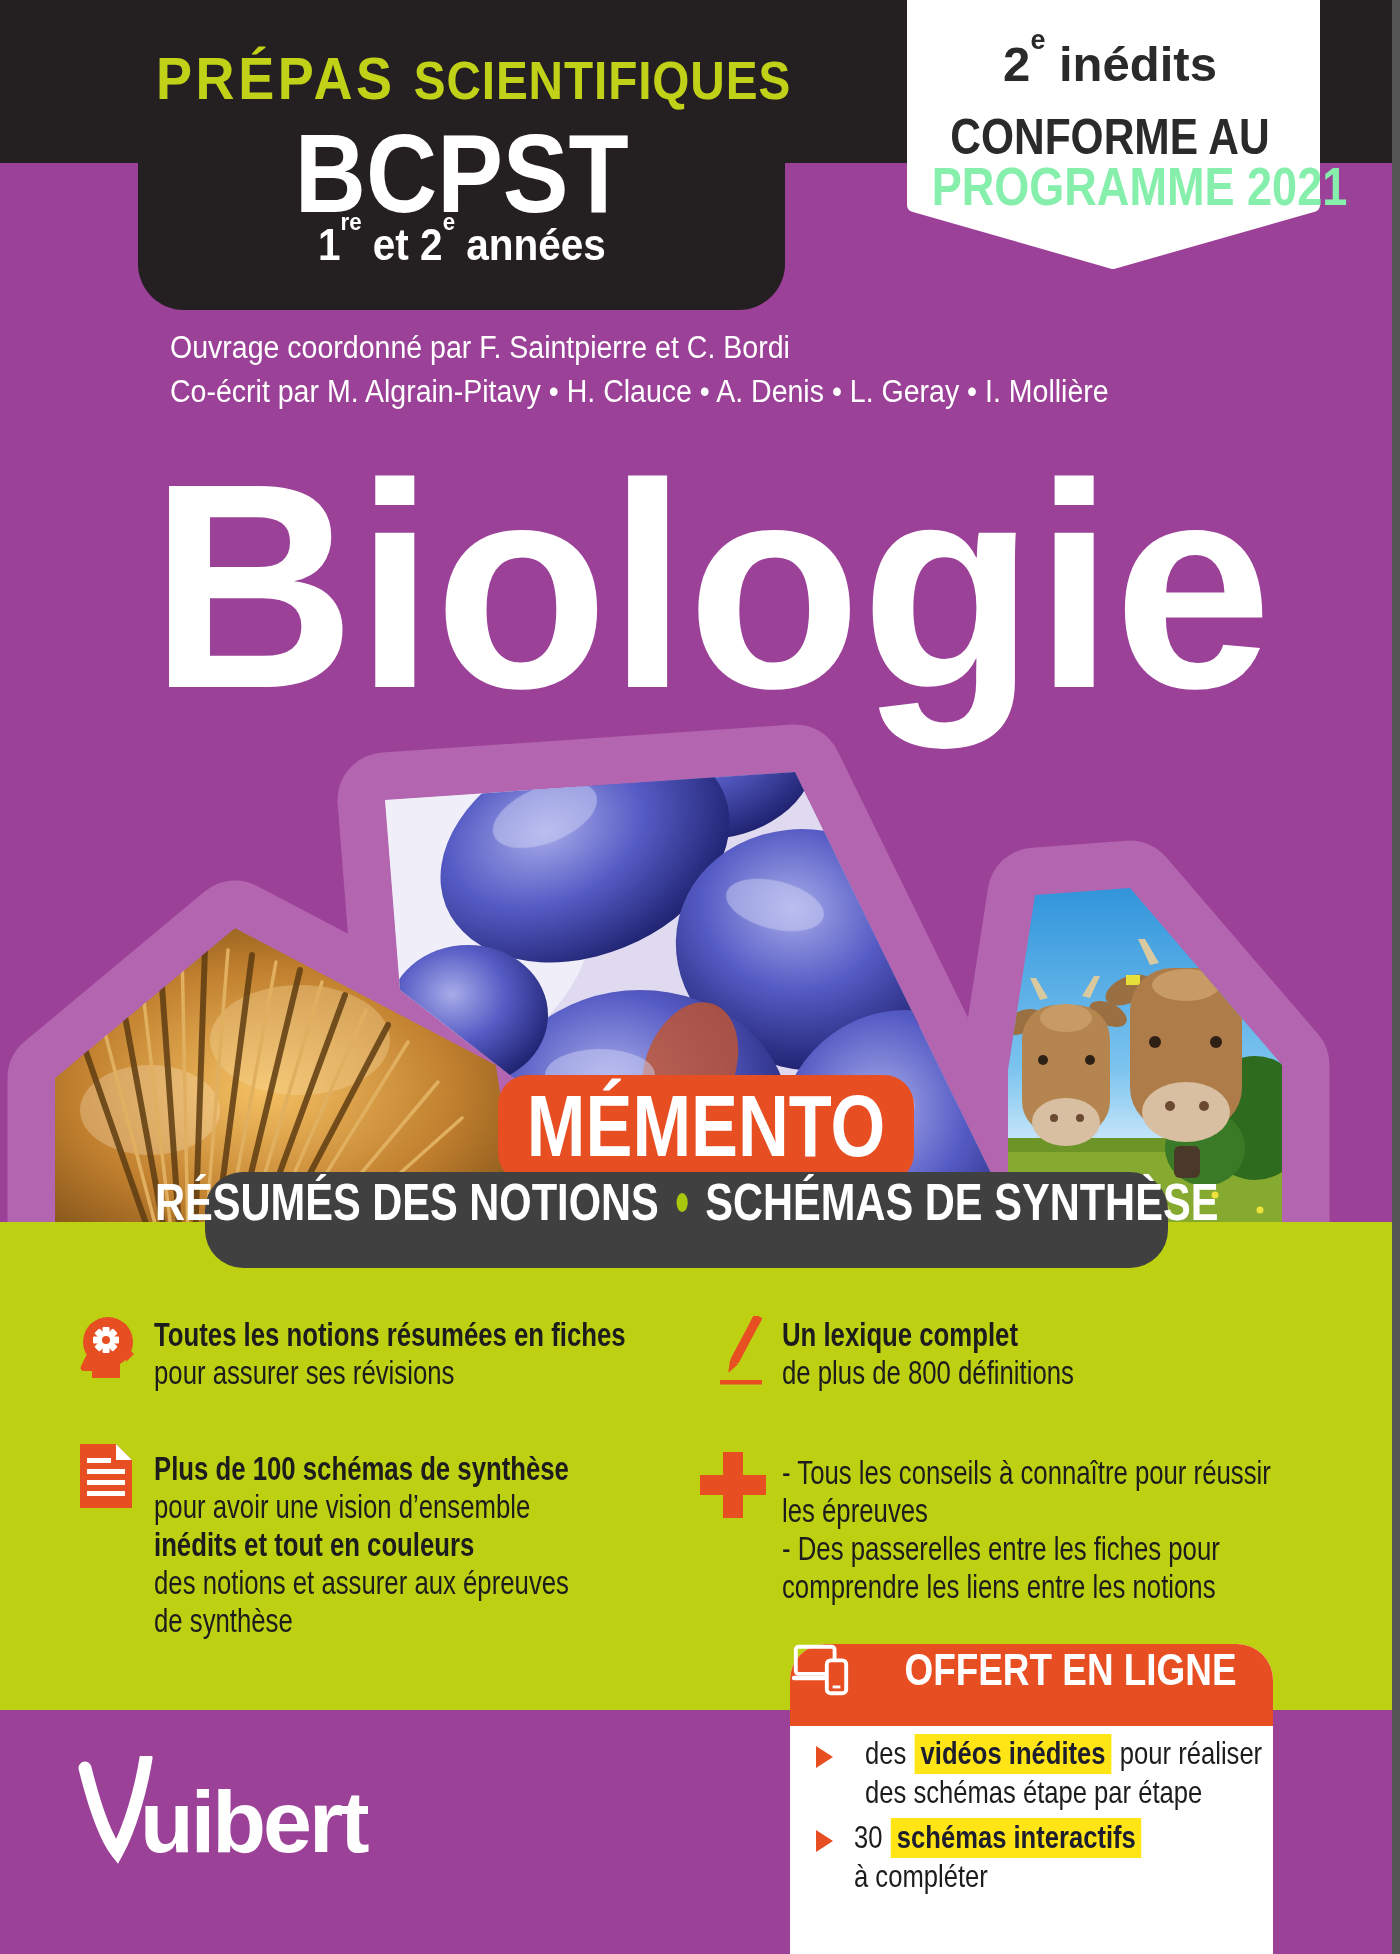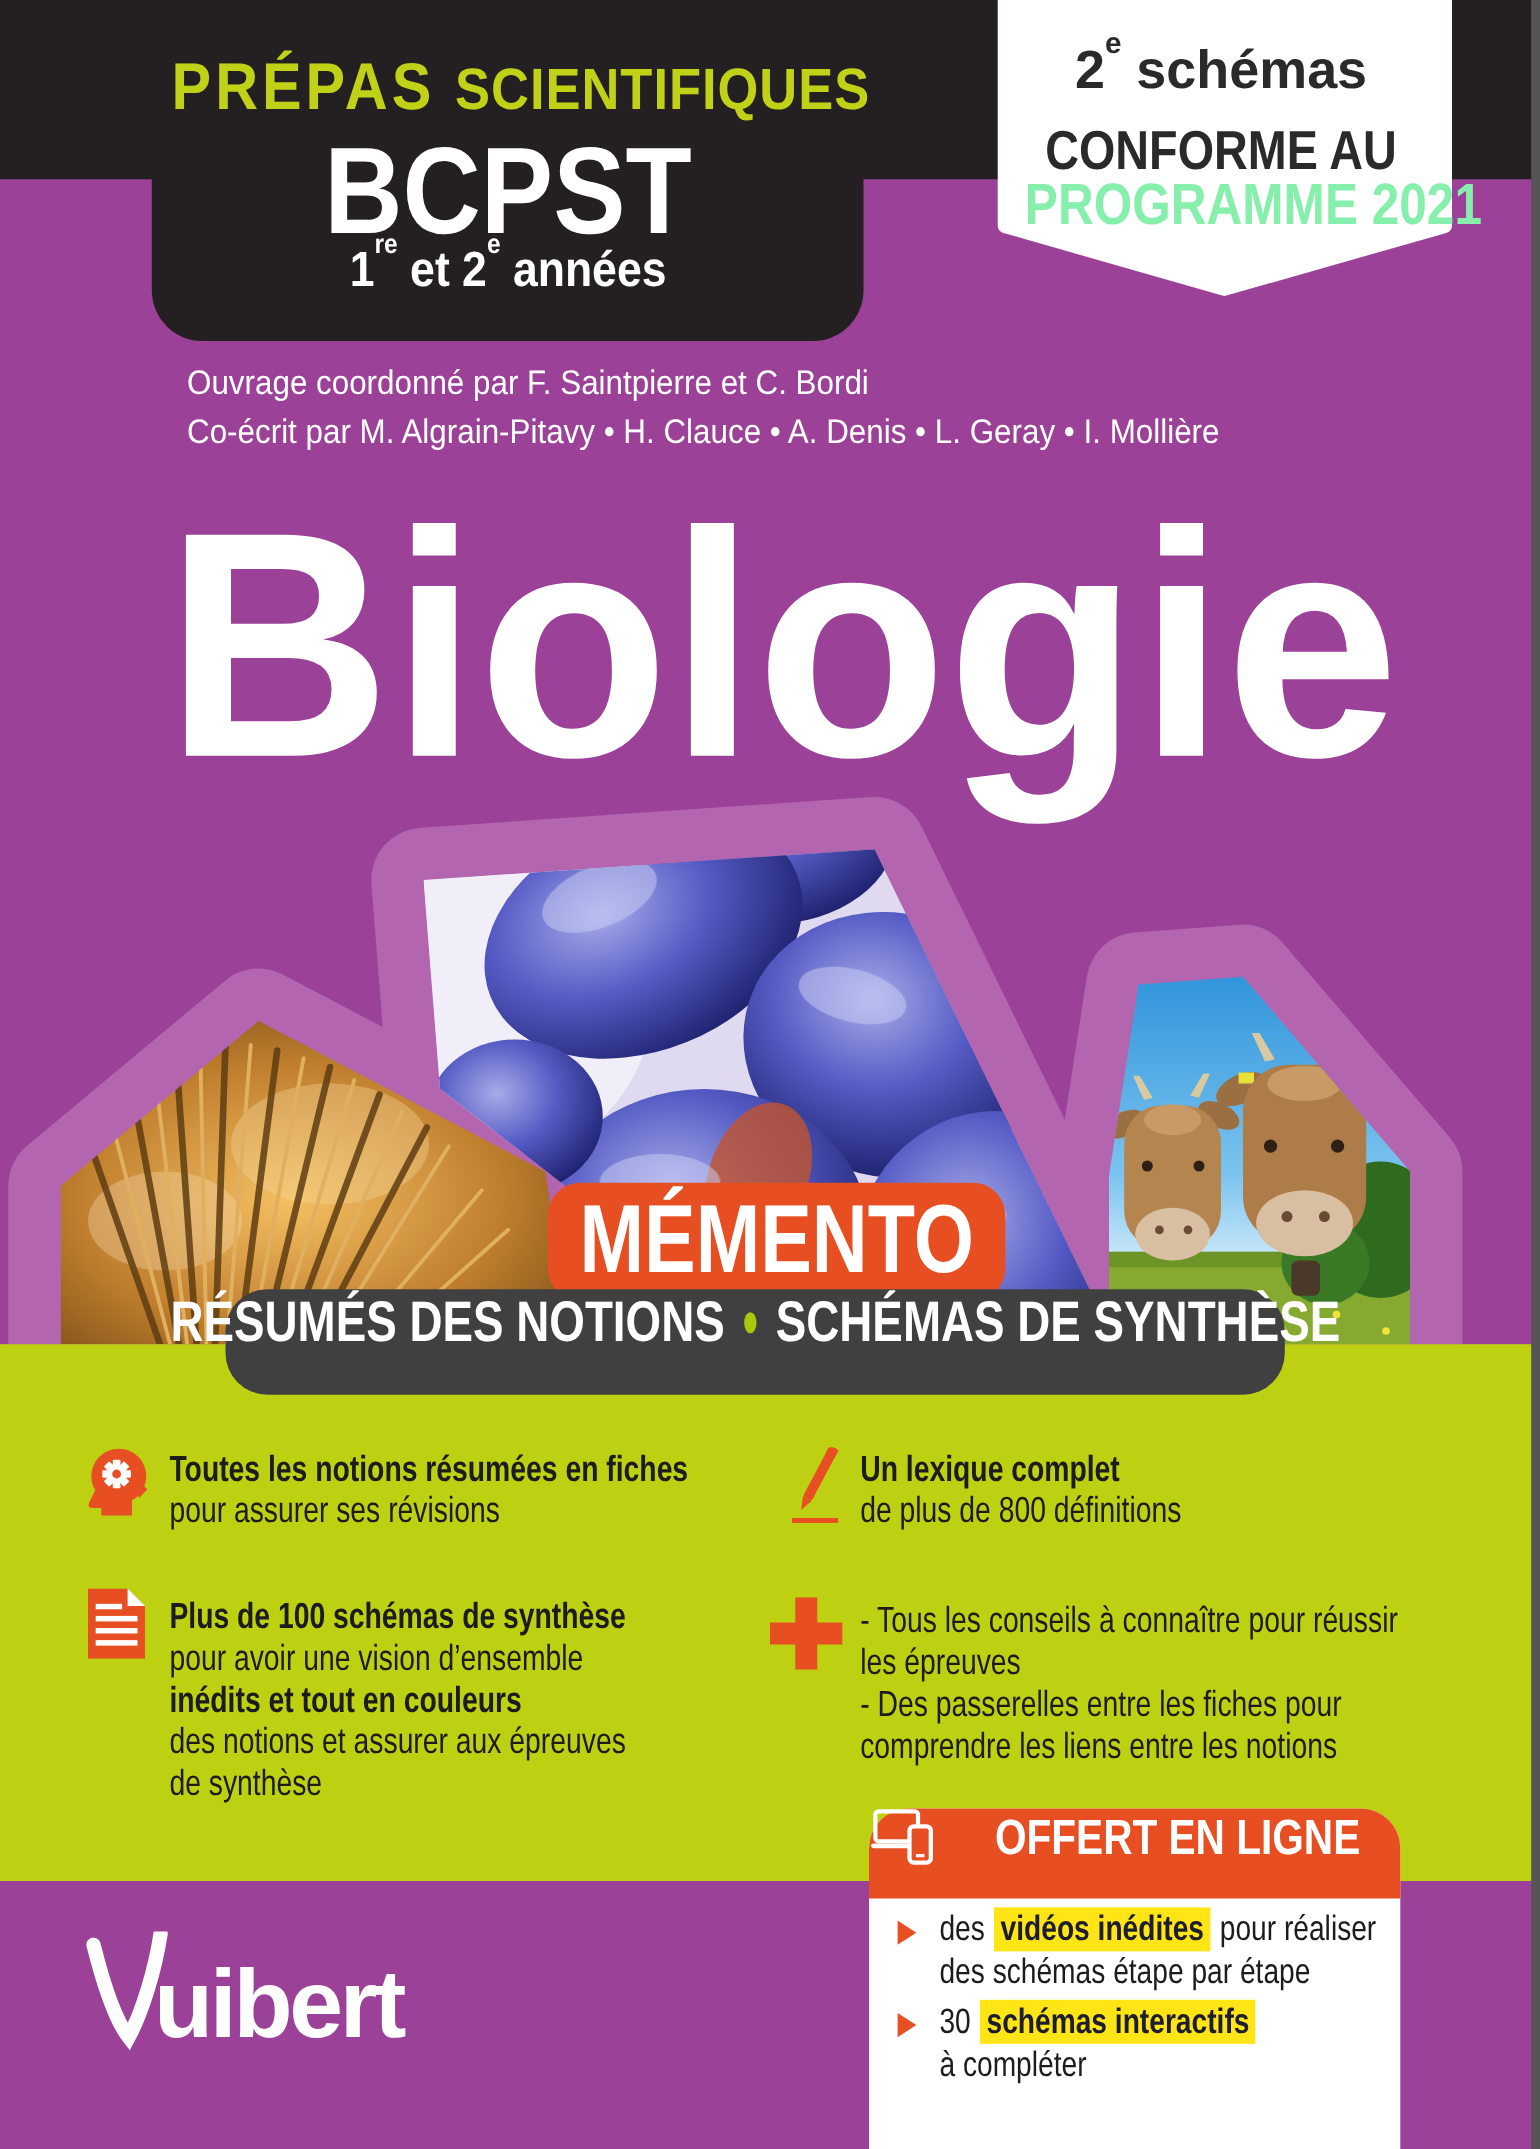--- a/index.html
+++ b/index.html
@@ -44,21 +44,21 @@
     <span class="sqC88 white b" style="font-size:112px;">BCPST</span>
   </div>
   <div class="abs ctr" style="left:138px;top:222px;width:647px;line-height:1;">
     <span class="sqC90 white b" style="font-size:45px;"><span>1</span><sup class="s">re</sup><span> et 2</span><sup class="s">e</sup><span> années</span></span>
   </div>
 
   <svg class="abs" style="left:895px;top:0;" width="430" height="285" viewBox="0 0 430 285">
     <polygon points="19,0 418,0 418,205 218,262 19,205" fill="#ffffff" stroke="#ffffff" stroke-width="14" stroke-linejoin="round"></polygon>
   </svg>
   <div class="abs ctr" style="left:895px;top:40px;width:430px;line-height:1;color:#2a2a2a;">
-    <span class="b" style="font-size:49px;"><span>2</span><sup class="s">e</sup><span> schémas</span></span>
+    <span class="b" style="font-size:49px;"><span>2</span><sup class="s">e</sup><span> inédits</span></span>
   </div>
   <div class="abs ctr" style="left:895px;top:112px;width:430px;line-height:1;color:#2a2a2a;">
     <span class="sqC85 b" style="font-size:50px;">CONFORME AU</span>
   </div>
   <div class="abs ctr" style="left:895px;top:160px;width:430px;line-height:1;color:#86efac;">
     <span class="sqC85 b" style="font-size:53px;">PROGRAMME 2021</span>
   </div>
 
   <div class="abs" style="left:130px;top:328px;line-height:39px;margin-left:40px;">
     <div><span class="sqL92 white" style="font-size:31px;">Ouvrage coordonné par F. Saintpierre et C. Bordi</span></div>
@@ -287,21 +287,21 @@
       <svg width="64" height="52" viewBox="0 0 64 52">
         <rect x="6" y="2" width="40" height="28" rx="3" fill="none" stroke="#ffffff" stroke-width="4"></rect>
         <rect x="2" y="32" width="48" height="4.5" rx="2" fill="#ffffff"></rect>
         <rect x="38" y="16" width="20" height="34" rx="4" fill="#e74e22" stroke="#ffffff" stroke-width="4"></rect>
         <rect x="44" y="42" width="8" height="3" fill="#ffffff"></rect>
       </svg>
       <span class="sqC82 white b" style="font-size:45px;">OFFERT EN LIGNE</span>
     </div>
 
     <div class="abs tri" style="left:26px;top:102px;"></div>
-    <div class="abs" style="left:64px;top:90px;">
+    <div class="abs" style="left:75px;top:90px;">
       <div class="ln" style="font-size:32px;line-height:39px;"><span class="sqL" style="transform:scaleX(.8);"><span>des </span><span class="hl">vidéos inédites</span><span> pour réaliser</span></span></div>
       <div class="ln" style="font-size:32px;line-height:39px;"><span class="sqL" style="transform:scaleX(.8);">des schémas étape par étape</span></div>
     </div>
 
     <div class="abs tri" style="left:26px;top:186px;"></div>
     <div class="abs" style="left:64px;top:174px;">
       <div class="ln" style="font-size:32px;line-height:39px;"><span class="sqL" style="transform:scaleX(.8);"><span>30 </span><span class="hl">schémas interactifs</span><span></span></span></div>
       <div class="ln" style="font-size:32px;line-height:39px;"><span class="sqL" style="transform:scaleX(.8);">à compléter</span></div>
     </div>
   </div>

